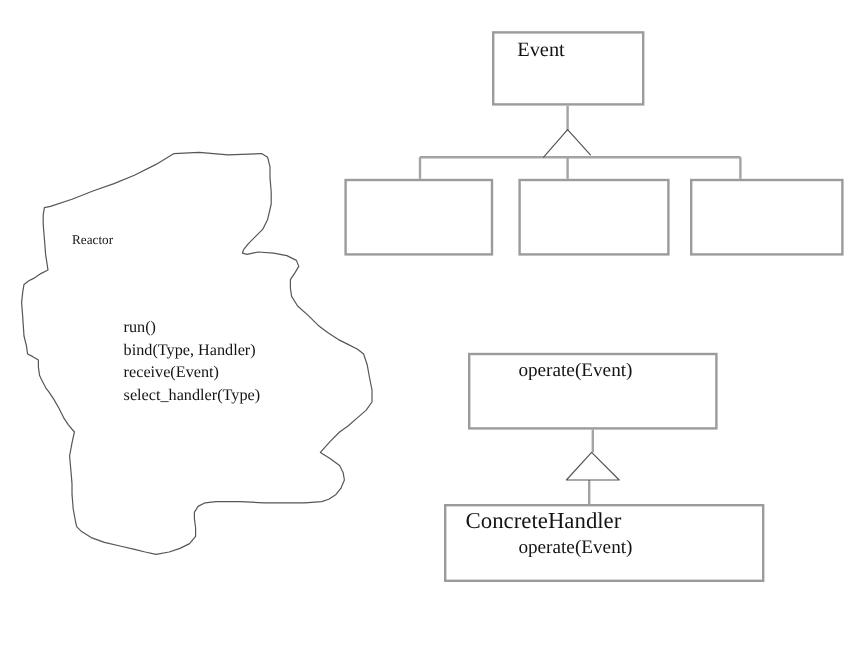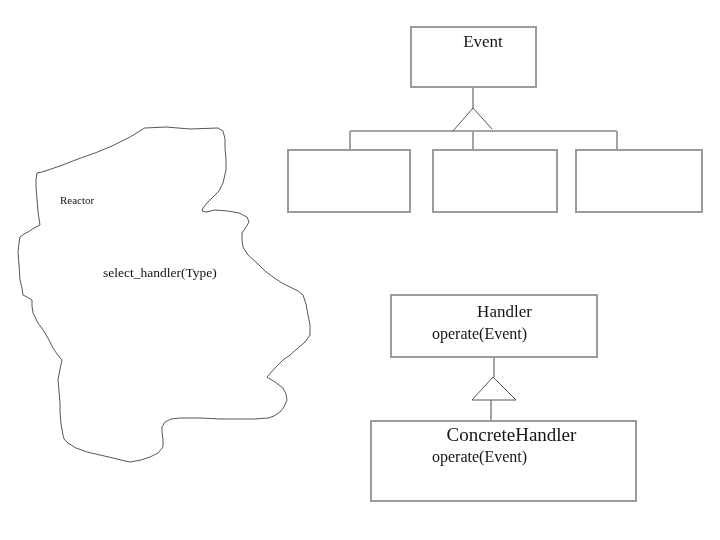--- a/index.html
+++ b/index.html
@@ -19,21 +19,21 @@
   #slide{position:relative;width:720px;height:540px;background:var(--background);}
   #wires{position:absolute;left:0;top:0;width:720px;height:540px;}
   .sketch{fill:none;stroke:var(--sketch-line);stroke-width:1;stroke-linejoin:round;stroke-linecap:round;}
   .wire{fill:none;stroke:var(--connector);stroke-width:2;}
   .tri{fill:var(--background);stroke:var(--sketch-line);stroke-width:1;stroke-linejoin:round;}
   .classbox{
     position:absolute;box-sizing:border-box;
     border:2px solid var(--box-border);
     background:var(--background);
   }
-  .class-title{font-size:17px;line-height:19px;white-space:nowrap;text-align:center;}
+  .class-title{font-size:17px;line-height:19px;white-space:nowrap;}
   .class-method{font-size:16px;line-height:16px;white-space:nowrap;}
   #event-box .class-title{margin:4px 0 0 19px;}
   #handler-box .class-title{margin:6px 0 0 21px;}
   #handler-box .class-method{margin:5px 0 0 40px;}
   #concrete-handler-box .class-title{font-size:19px;margin:3px 0 0 16px;}
   #concrete-handler-box .class-method{margin:5px 0 0 60px;}
   #reactor-title{
     position:absolute;left:60px;top:194px;
     font-size:11px;white-space:nowrap;
   }
@@ -90,27 +90,29 @@
     <div class="class-title"></div>
   </div>
   <div class="classbox" style="left:432px;top:149px;width:126px;height:64px;">
     <div class="class-title"></div>
   </div>
   <div class="classbox" style="left:575px;top:149px;width:128px;height:64px;">
     <div class="class-title"></div>
   </div>
 
   <div id="handler-box" class="classbox" style="left:390px;top:294px;width:208px;height:64px;">
-    <div class="class-title">Handler</div>
     <div class="class-method">operate(Event)</div>
   </div>
 
-  <div id="concrete-handler-box" class="classbox" style="left:370px;top:420px;width:267px;height:82px;">
+  <div id="concrete-handler-box" class="classbox" style="left:370px;top:420px;width:267px;height:65px;">
     <div class="class-title">ConcreteHandler</div>
     <div class="class-method">operate(Event)</div>
   </div>
 
   <div id="reactor-title">Reactor</div>
   <div id="reactor-methods">
+    <div>run()</div>
+    <div>bind(Type, Handler)</div>
+    <div>receive(Event)</div>
     <div>select_handler(Type)</div>
   </div>
 
 </div>
 
 </body></html>

